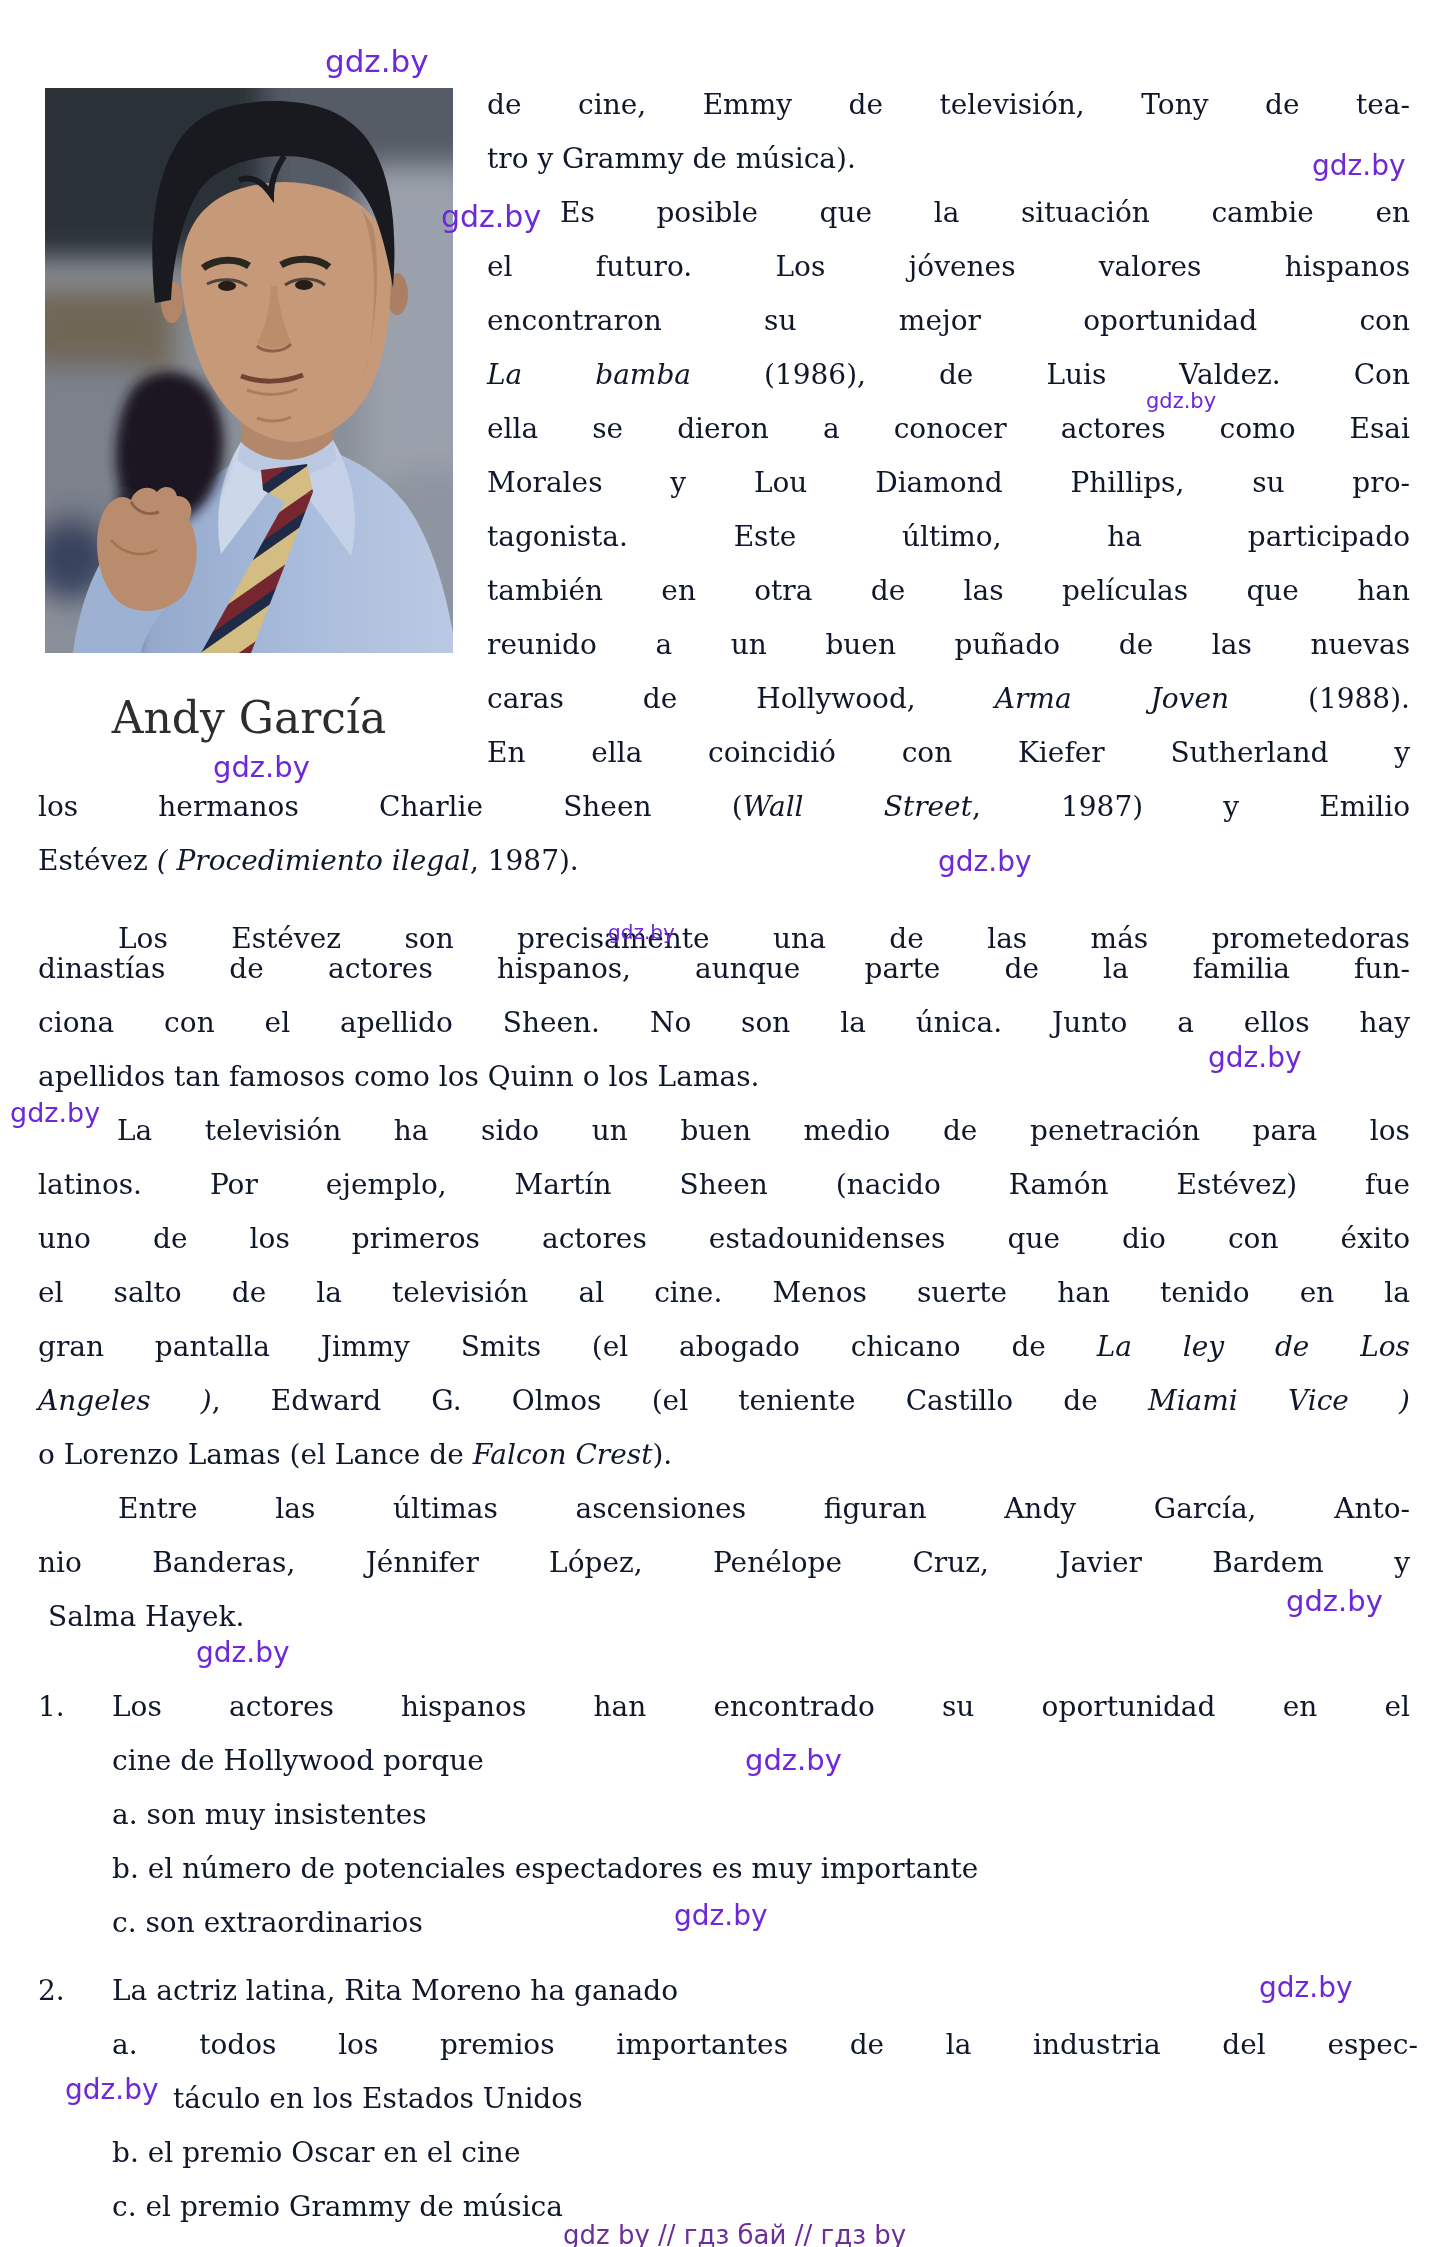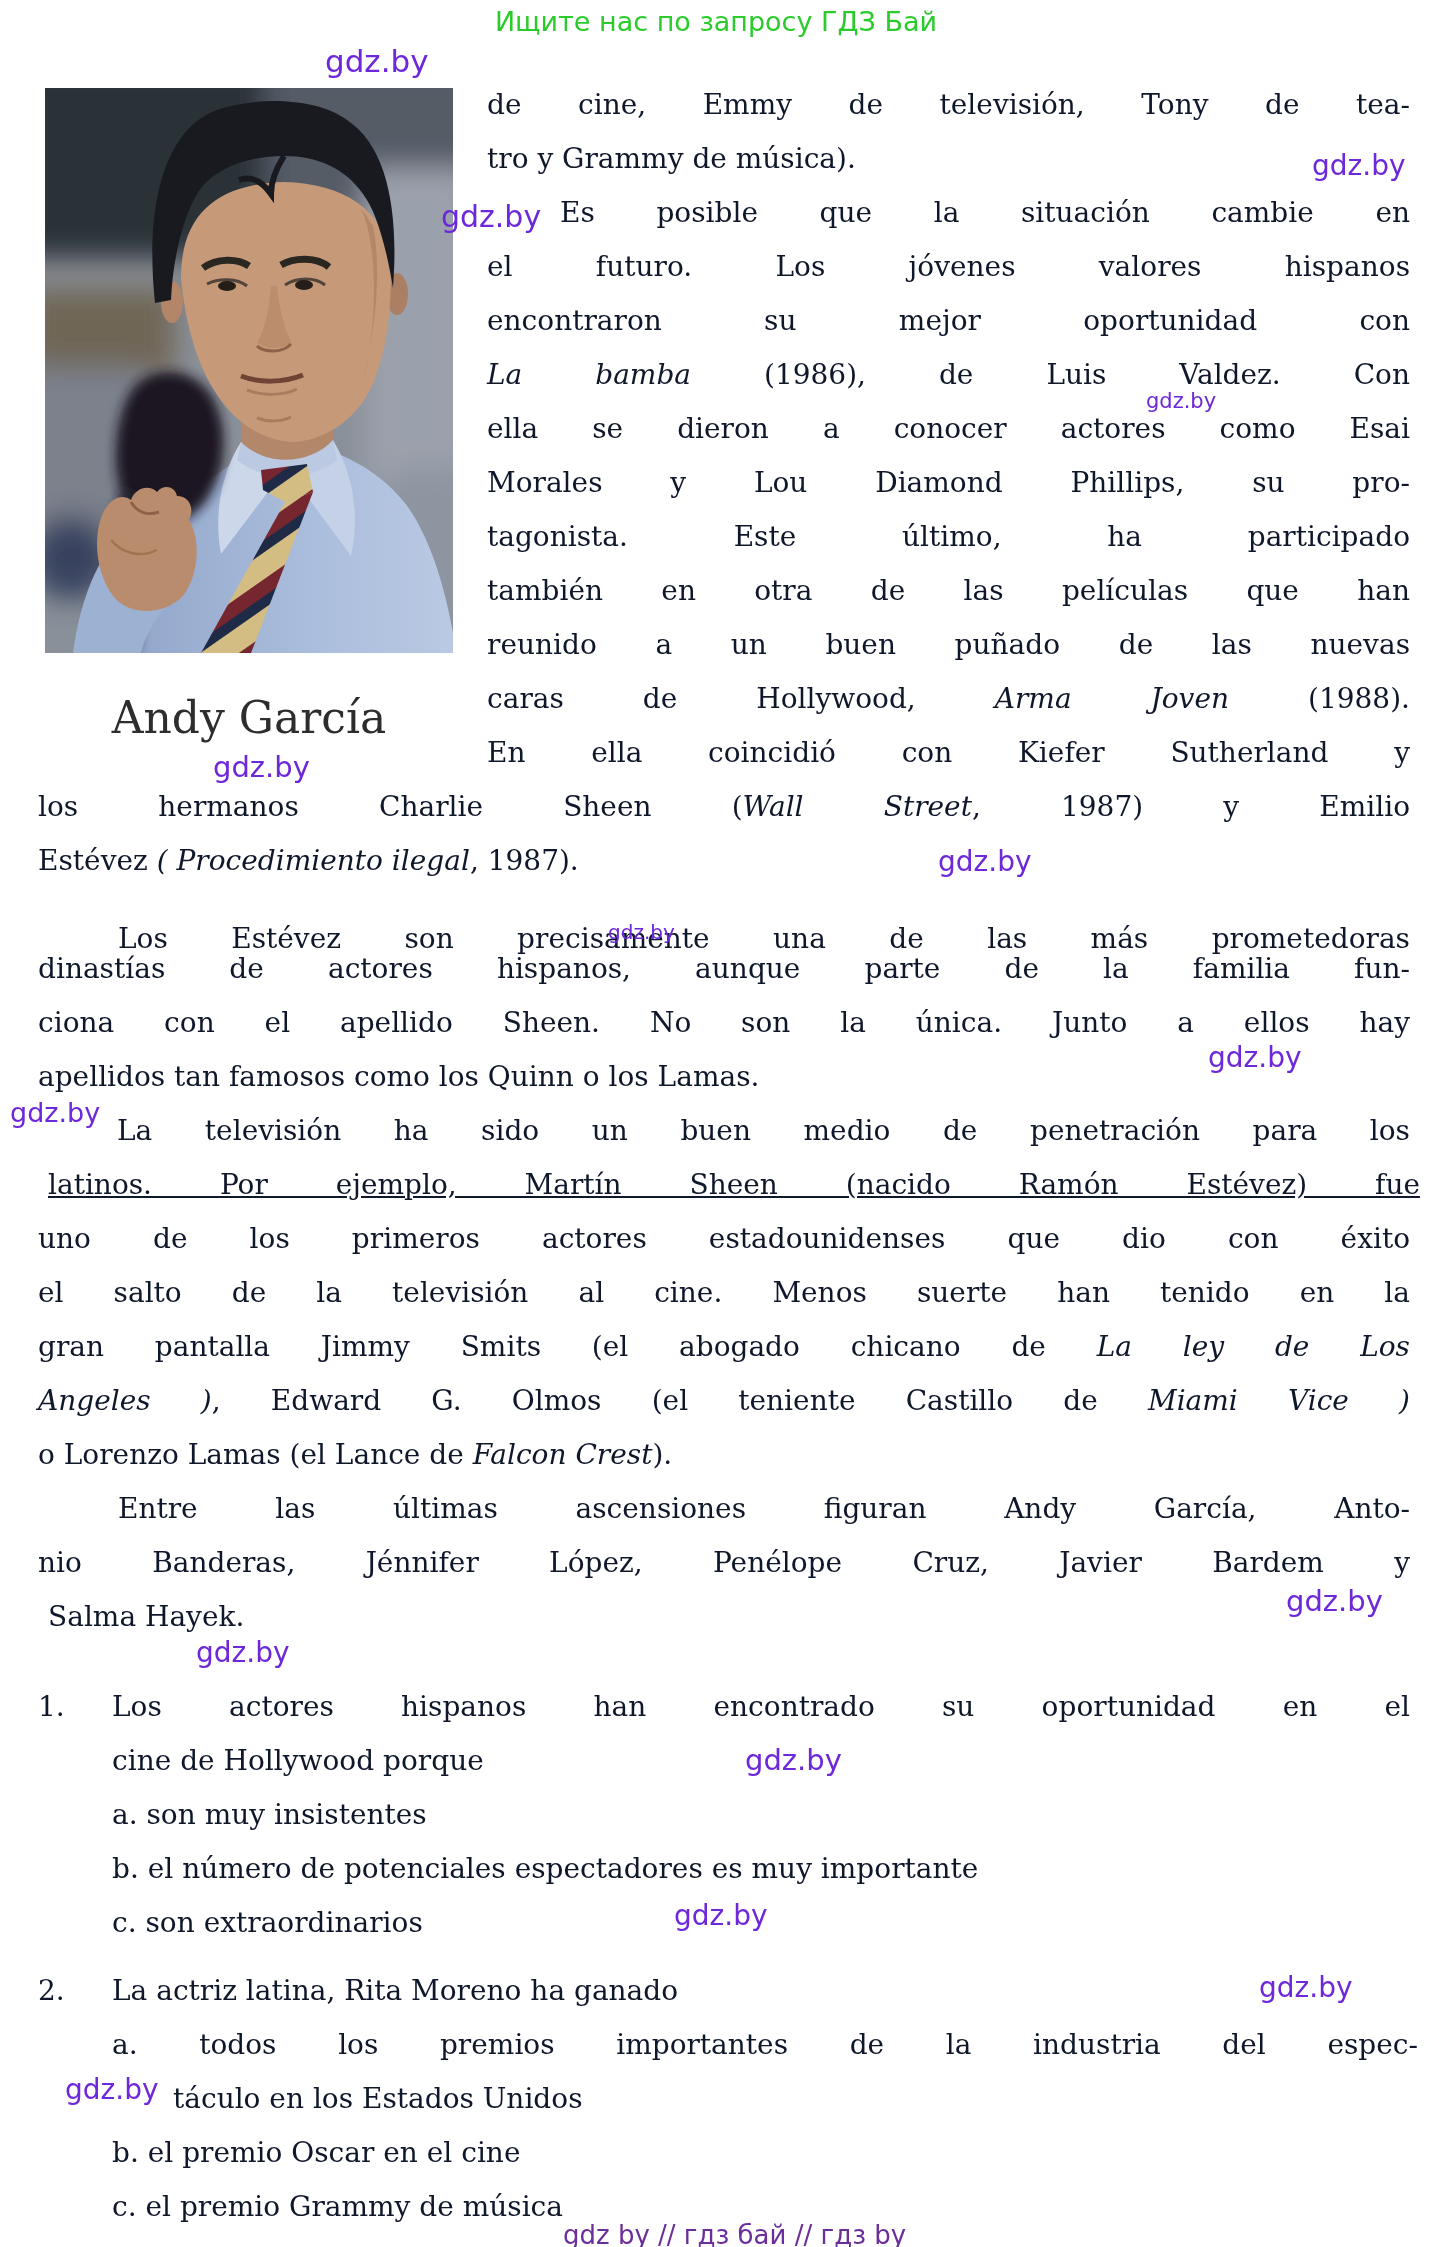--- a/index.html
+++ b/index.html
@@ -16,21 +16,20 @@
   .line.just{white-space:normal;text-align:justify;text-align-last:justify;}
   .it{font-style:italic;}
   .wm{position:absolute;font-family:"DejaVu Sans","Liberation Sans",sans-serif;
         color:#6d28d9;white-space:nowrap;line-height:1;}
 </style>
 </head>
 <body>
 
 <div class="page">
 
-  <div class="green-banner" style="color: rgb(43, 203, 43);">Ищите нас по запросу ГДЗ Бай</div>
 
   <div class="photo-box">
     <svg width="408" height="565" viewBox="0 0 408 565">
       <defs>
         <filter id="b1" x="-50%" y="-50%" width="200%" height="200%">
             <feGaussianBlur stdDeviation="14"></feGaussianBlur>
           </filter>
         <filter id="b2" x="-50%" y="-50%" width="200%" height="200%">
             <feGaussianBlur stdDeviation="6"></feGaussianBlur>
           </filter>
@@ -108,21 +107,21 @@
       <div class="line just" style="left: 487px; top: 628px; width: 923px;"><span>reunido a un buen puñado de las nuevas</span></div>
       <div class="line just" style="left: 487px; top: 682px; width: 923px;"><span>caras de Hollywood, </span><span class="it">Arma Joven</span><span> (1988).</span></div>
       <div class="line just" style="left: 487px; top: 736px; width: 923px;"><span>En ella coincidió con Kiefer Sutherland y</span></div>
       <div class="line just" style="left: 38px; top: 790px; width: 1372px;"><span>los hermanos Charlie Sheen (</span><span class="it">Wall Street</span><span>, 1987) y Emilio</span></div>
       <div class="line" style="left: 38px; top: 844px;"><span>Estévez </span><span class="it">( Procedimiento ilegal</span><span>, 1987).</span></div>
       <div class="line just" style="left: 38px; top: 898px; width: 1372px; text-indent: 80px; margin-top: 24px;"><span>Los Estévez son precisamente una de las más prometedoras</span></div>
       <div class="line just" style="left: 38px; top: 952px; width: 1372px;"><span>dinastías de actores hispanos, aunque parte de la familia fun-</span></div>
       <div class="line just" style="left: 38px; top: 1006px; width: 1372px;"><span>ciona con el apellido Sheen. No son la única. Junto a ellos hay</span></div>
       <div class="line" style="left: 38px; top: 1060px;"><span>apellidos tan famosos como los Quinn o los Lamas.</span></div>
       <div class="line just" style="left: 117px; top: 1114px; width: 1293px;"><span>La televisión ha sido un buen medio de penetración para los</span></div>
-      <div class="line just" style="left: 48px; top: 1168px; width: 1372px; text-decoration: underline;"><span>latinos. Por ejemplo, Martín Sheen (nacido Ramón Estévez) fue</span></div>
+      <div class="line just" style="left: 38px; top: 1168px; width: 1372px;"><span>latinos. Por ejemplo, Martín Sheen (nacido Ramón Estévez) fue</span></div>
       <div class="line just" style="left: 38px; top: 1222px; width: 1372px;"><span>uno de los primeros actores estadounidenses que dio con éxito</span></div>
       <div class="line just" style="left: 38px; top: 1276px; width: 1372px;"><span>el salto de la televisión al cine. Menos suerte han tenido en la</span></div>
       <div class="line just" style="left: 38px; top: 1330px; width: 1372px;"><span>gran pantalla Jimmy Smits (el abogado chicano de </span><span class="it">La ley de Los</span></div>
       <div class="line just" style="left: 38px; top: 1384px; width: 1372px;"><span class="it">Angeles )</span><span>, Edward G. Olmos (el teniente Castillo de </span><span class="it">Miami Vice )</span></div>
       <div class="line" style="left: 38px; top: 1438px;"><span>o Lorenzo Lamas (el Lance de </span><span class="it">Falcon Crest</span><span>).</span></div>
       <div class="line just" style="left: 38px; top: 1492px; width: 1372px; text-indent: 80px;"><span>Entre las últimas ascensiones figuran Andy García, Anto-</span></div>
       <div class="line just" style="left: 38px; top: 1546px; width: 1372px;"><span>nio Banderas, Jénnifer López, Penélope Cruz, Javier Bardem y</span></div>
       <div class="line" style="left: 48px; top: 1600px;"><span>Salma Hayek.</span></div>
       <div class="line" style="left: 38px; top: 1690px;"><span>1.</span></div>
       <div class="line just" style="left: 112px; top: 1690px; width: 1298px;"><span>Los actores hispanos han encontrado su oportunidad en el</span></div>

